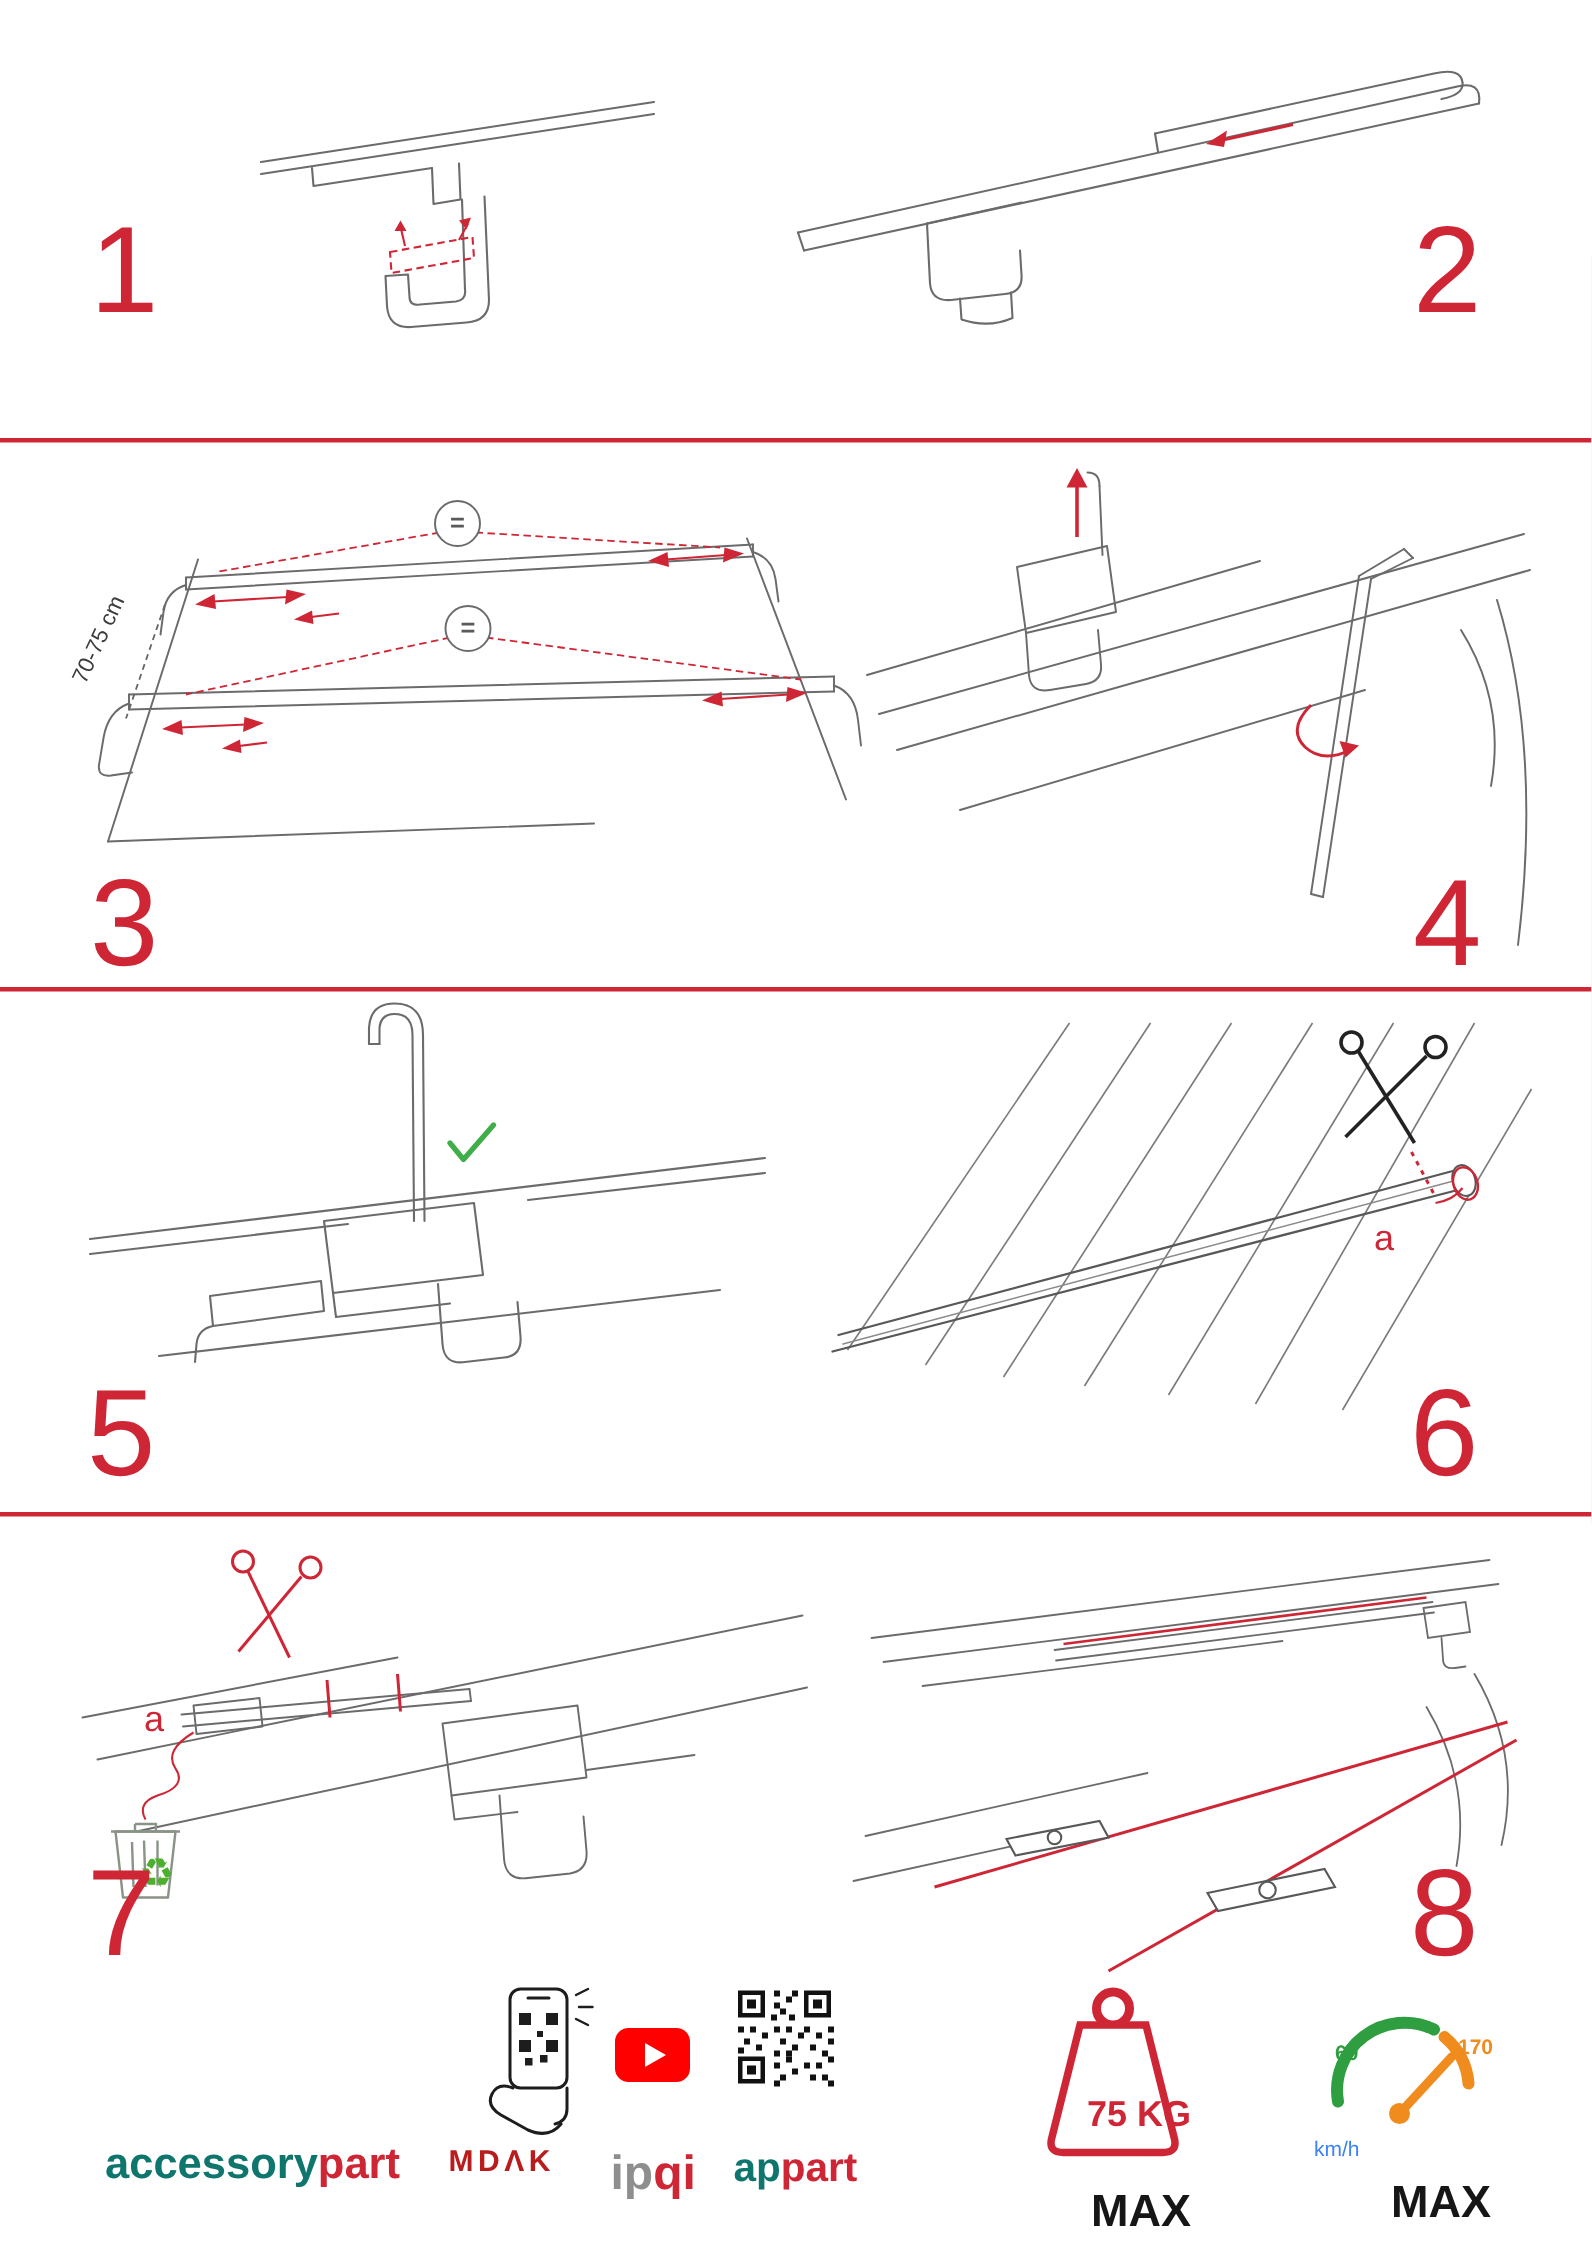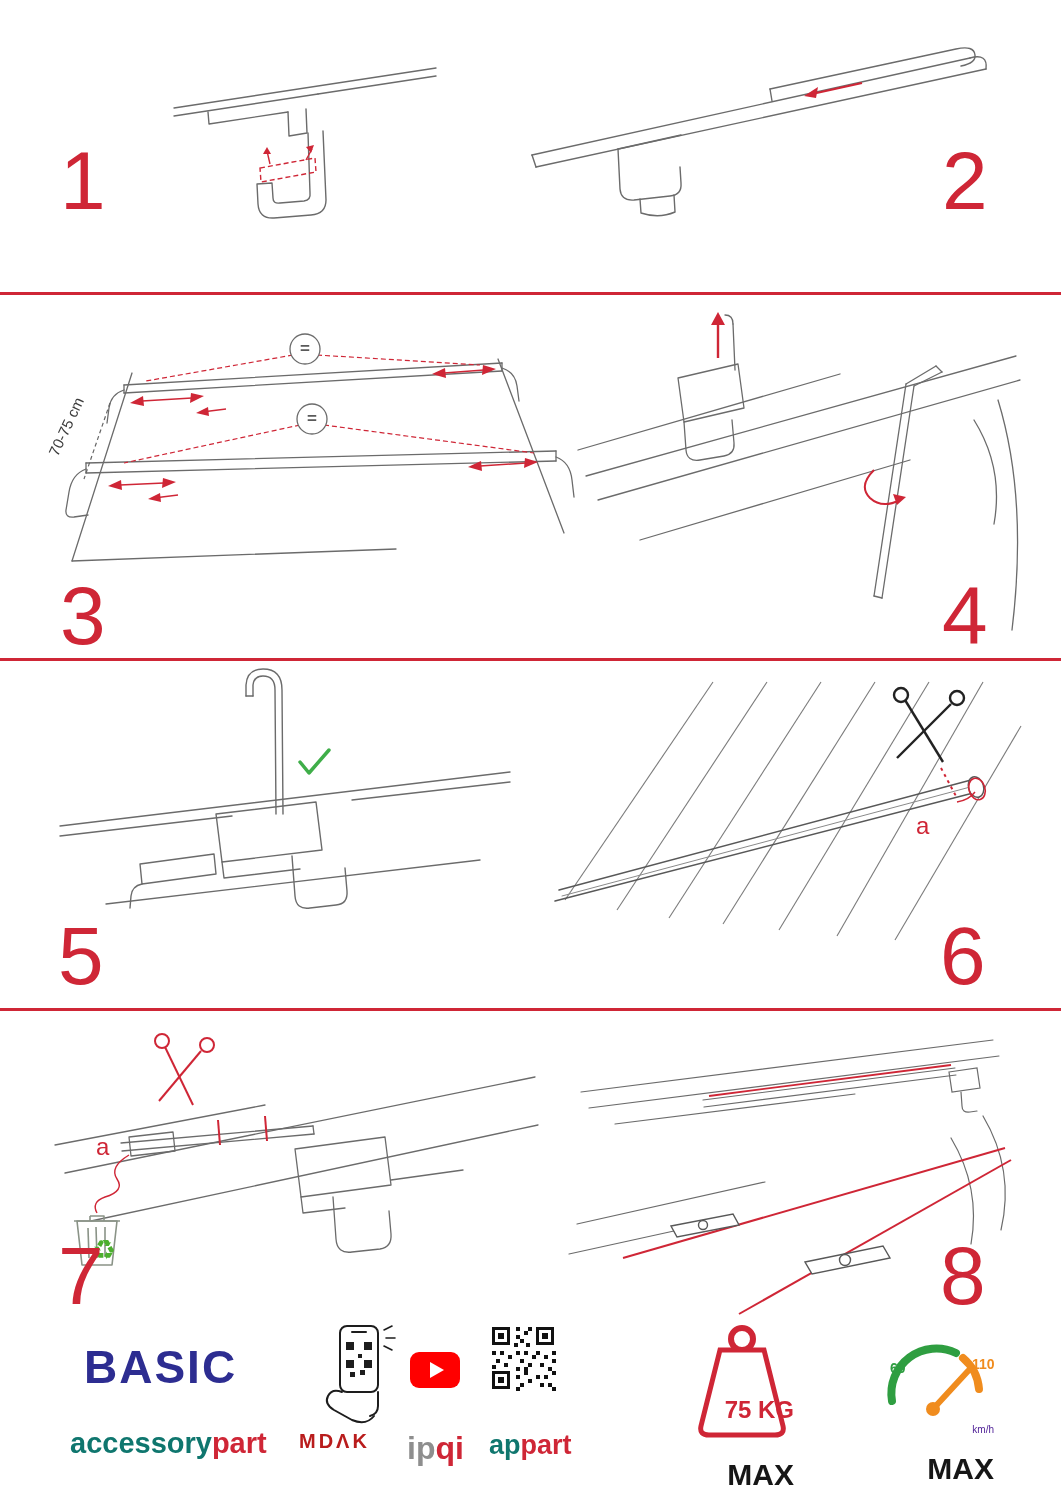--- a/index.html
+++ b/index.html
@@ -23,21 +23,21 @@
   .basic{position:absolute;left:84px;top:1340px;font-size:46px;font-weight:700;letter-spacing:2px;
       color:var(--blue)}
   .logoword{position:absolute;font-weight:700;white-space:nowrap}
   .word-black{color:#0f766e}
   .word-red{color:var(--red)}
   .word-gray{color:#8e8e8e}
   .maxlabel{position:absolute;font-size:30px;font-weight:700;color:#161616;text-align:right}
   .weight-text{position:absolute;left:690px;top:1396px;width:104px;text-align:right;
       font-size:24px;font-weight:700;color:var(--red)}
   .gauge-num{position:absolute;font-size:14px;font-weight:700}
-  .kmh{position:absolute;left:876px;top:1424px;width:118px;text-align:right;font-size:10px;color:#4c1d95}
+  .kmh{position:absolute;left:876px;top:1424px;width:118px;text-align:left;font-size:14px;color:#3b82f6}
   .recycle{position:absolute;left:92px;top:1234px;font-size:27px;color:#4caf2e;
       font-family:"DejaVu Sans",sans-serif}
 </style>
 </head>
 <body>
 
 <div id="page">
 
   <div class="divider" style="top:292px"></div>
   <div class="divider" style="top:658px"></div>
@@ -277,21 +277,20 @@
     </g>
     <g stroke="#585858" stroke-width="1.4" fill="#fff">
       <path d="M118,208 L180,196 L186,207 L124,219 Z"></path>
         <circle cx="150" cy="207" r="4.5"></circle>
       <path d="M252,244 L330,228 L337,240 L259,256 Z"></path>
         <circle cx="292" cy="242" r="5.5"></circle>
     </g>
   </svg>
   <div class="num" style="left:940px;top:1235px">8</div>
 
-  <div class="basic">BASIC</div>
   <div class="logoword" style="left:70px;top:1427px;font-size:29px">
     <span class="word-black">accessory</span><span class="word-red">part</span>
   </div>
 
   <svg class="art" style="left:312px;top:1322px;width:90px;height:100px" viewBox="0 0 90 100">
     <g stroke="#1d1d1d" stroke-width="2" fill="none" stroke-linecap="round" stroke-linejoin="round">
       <rect x="28" y="4" width="38" height="66" rx="7"></rect>
       <path d="M40,10 h14"></path>
       <path d="M30,70 Q20,66 16,74 Q12,82 22,88 L40,98 Q54,104 62,94"></path>
       <path d="M66,70 L66,84 Q66,92 58,94"></path>
@@ -387,17 +386,17 @@
 
   <svg class="art" style="left:876px;top:1325px;width:118px;height:100px" viewBox="0 0 118 100">
     <g fill="none" stroke-linecap="round">
       <path d="M16,76 A45,45 0 0 1 80,28" stroke="#2f9e41" stroke-width="8"></path>
       <path d="M87,33 A45,45 0 0 1 103,64" stroke="#f08c1e" stroke-width="8"></path>
       <path d="M57,84 L92,46" stroke="#f08c1e" stroke-width="6"></path>
     </g>
     <circle cx="57" cy="84" r="7" fill="#f08c1e"></circle>
   </svg>
   <div class="gauge-num" style="left:890px;top:1360px;color:#2f9e41">60</div>
-  <div class="gauge-num" style="left:972px;top:1356px;color:#f08c1e">110</div>
+  <div class="gauge-num" style="left:972px;top:1356px;color:#f08c1e">170</div>
   <div class="kmh">km/h</div>
   <div class="maxlabel" style="left:876px;top:1452px;width:118px">MAX</div>
 
 </div>
 
 </body></html>

